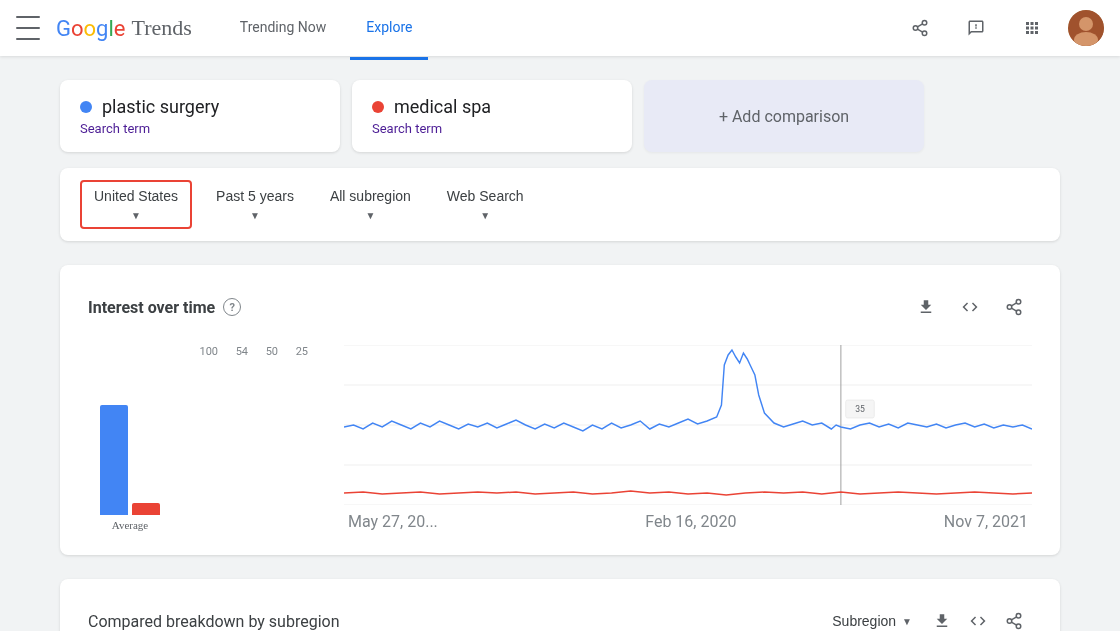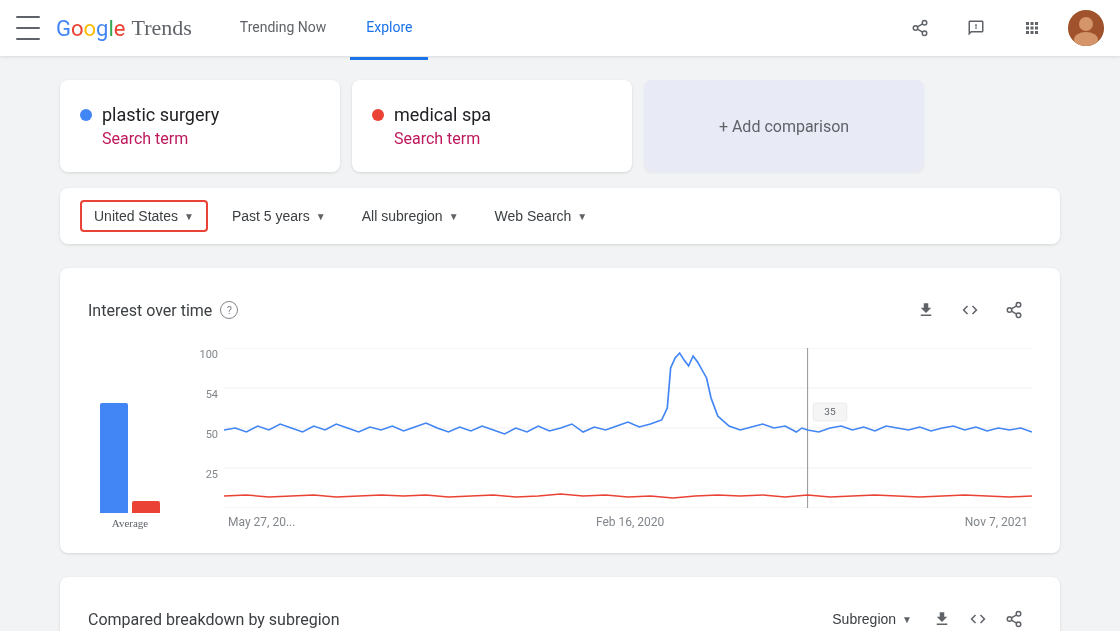--- a/index.html
+++ b/index.html
@@ -90,39 +90,39 @@
       margin: 0 auto;
     }
 
     
     .search-cards {
       display: flex; gap: 12px; margin-bottom: 16px;
     }
     .search-card {
       background: #fff;
       border-radius: 8px;
-      padding: 24px 20px;
+      padding: 16px 20px;
       flex: 1;
       max-width: 280px;
       box-shadow: 0 1px 3px rgba(0,0,0,0.12);
       cursor: pointer;
     }
     .search-card-header {
       display: flex; align-items: center; gap: 10px; margin-bottom: 4px;
     }
     .dot {
       width: 12px; height: 12px; border-radius: 50;
     }
     .dot-blue { background: #4285f4; border-radius: 50%; }
     .dot-red { background: #ea4335; border-radius: 50%; }
     .search-card-term {
       font-size: 18px; font-weight: 400; color: #202124;
     }
     .search-card-type {
-      font-size: 16px; color: #be185d; margin-left: 22px;
+      font-size: 13px; color: #4c1d95; 
     }
     .add-comparison {
       background: #e8eaf6;
       border-radius: 8px;
       padding: 16px 20px;
       flex: 1;
       max-width: 280px;
       display: flex; align-items: center; justify-content: center;
       cursor: pointer;
       color: #5f6368;
@@ -139,21 +139,21 @@
       display: flex; gap: 12px; align-items: center;
       box-shadow: 0 1px 3px rgba(0,0,0,0.12);
       margin-bottom: 24px;
     }
     .filter-btn {
       display: flex; align-items: center; gap: 6px;
       padding: 6px 12px;
       border: none; background: none;
       cursor: pointer;
       border-radius: 4px;
-      font-size: 14px; color: #3c4043;
+      font-size: 14px; color: #3c4043; flex-direction: column;
     }
     .filter-btn.highlighted {
       border: 2px solid #ea4335;
       border-radius: 4px;
     }
     .chevron-icon {
       font-size: 10px; color: #5f6368;
     }
 
     
@@ -163,21 +163,21 @@
       padding: 24px 28px;
       box-shadow: 0 1px 3px rgba(0,0,0,0.12);
       margin-bottom: 24px;
     }
     .chart-header {
       display: flex; align-items: center; justify-content: space-between;
       margin-bottom: 20px;
     }
     .chart-title {
       display: flex; align-items: center; gap: 8px;
-      font-size: 16px; color: #3c4043; font-weight: 400;
+      font-size: 16px; color: #3c4043; font-weight: 700;
     }
     .chart-actions {
       display: flex; gap: 8px;
     }
     .chart-action-btn {
       width: 36px; height: 36px;
       border: none; background: none;
       cursor: pointer;
       border-radius: 50%;
       display: flex; align-items: center; justify-content: center;
@@ -208,21 +208,21 @@
       font-size: 11px; color: #5f6368; margin-top: 4px; text-align: center; font-family: Liberation Serif, serif;
     }
     .chart-main {
       flex: 1; position: relative;
     }
     .y-label {
       font-size: 11px; color: #80868b;
       width: 30px; text-align: right;
     }
     .x-label {
-      font-size: 12px; color: #80868b;
+      font-size: 16px; color: #80868b;
     }
     .help-icon {
       display: inline-flex; align-items: center; justify-content: center;
       width: 18px; height: 18px;
       border: 1.5px solid #80868b;
       border-radius: 50%;
       font-size: 11px; color: #80868b;
       cursor: pointer;
     }
 
@@ -377,21 +377,21 @@
         <div class="avg-bar-container">
           <div class="avg-bar-blue" style="height: 110px;"></div>
           <div class="avg-bar-red" style="height: 12px;"></div>
         </div>
         <div class="avg-label">Average</div>
       </div>
 
       <div class="chart-main">
         <div style="display:flex; align-items:flex-start;">
 
-          <div style="display:flex; flex-direction:column; justify-content:space-between; height:160px; padding-bottom:0px; margin-right:6px;">
+          <div style="display:flex; justify-content:space-between; height:160px; padding-bottom:0px; margin-right:6px;">
             <span class="y-label">100</span>
             <span class="y-label">54</span>
             <span class="y-label">50</span>
             <span class="y-label">25</span>
             <span class="y-label"></span>
           </div>
 
           <div style="flex:1; position:relative;">
             <svg width="100%" height="160" viewBox="0 0 720 160" preserveAspectRatio="none">
 

